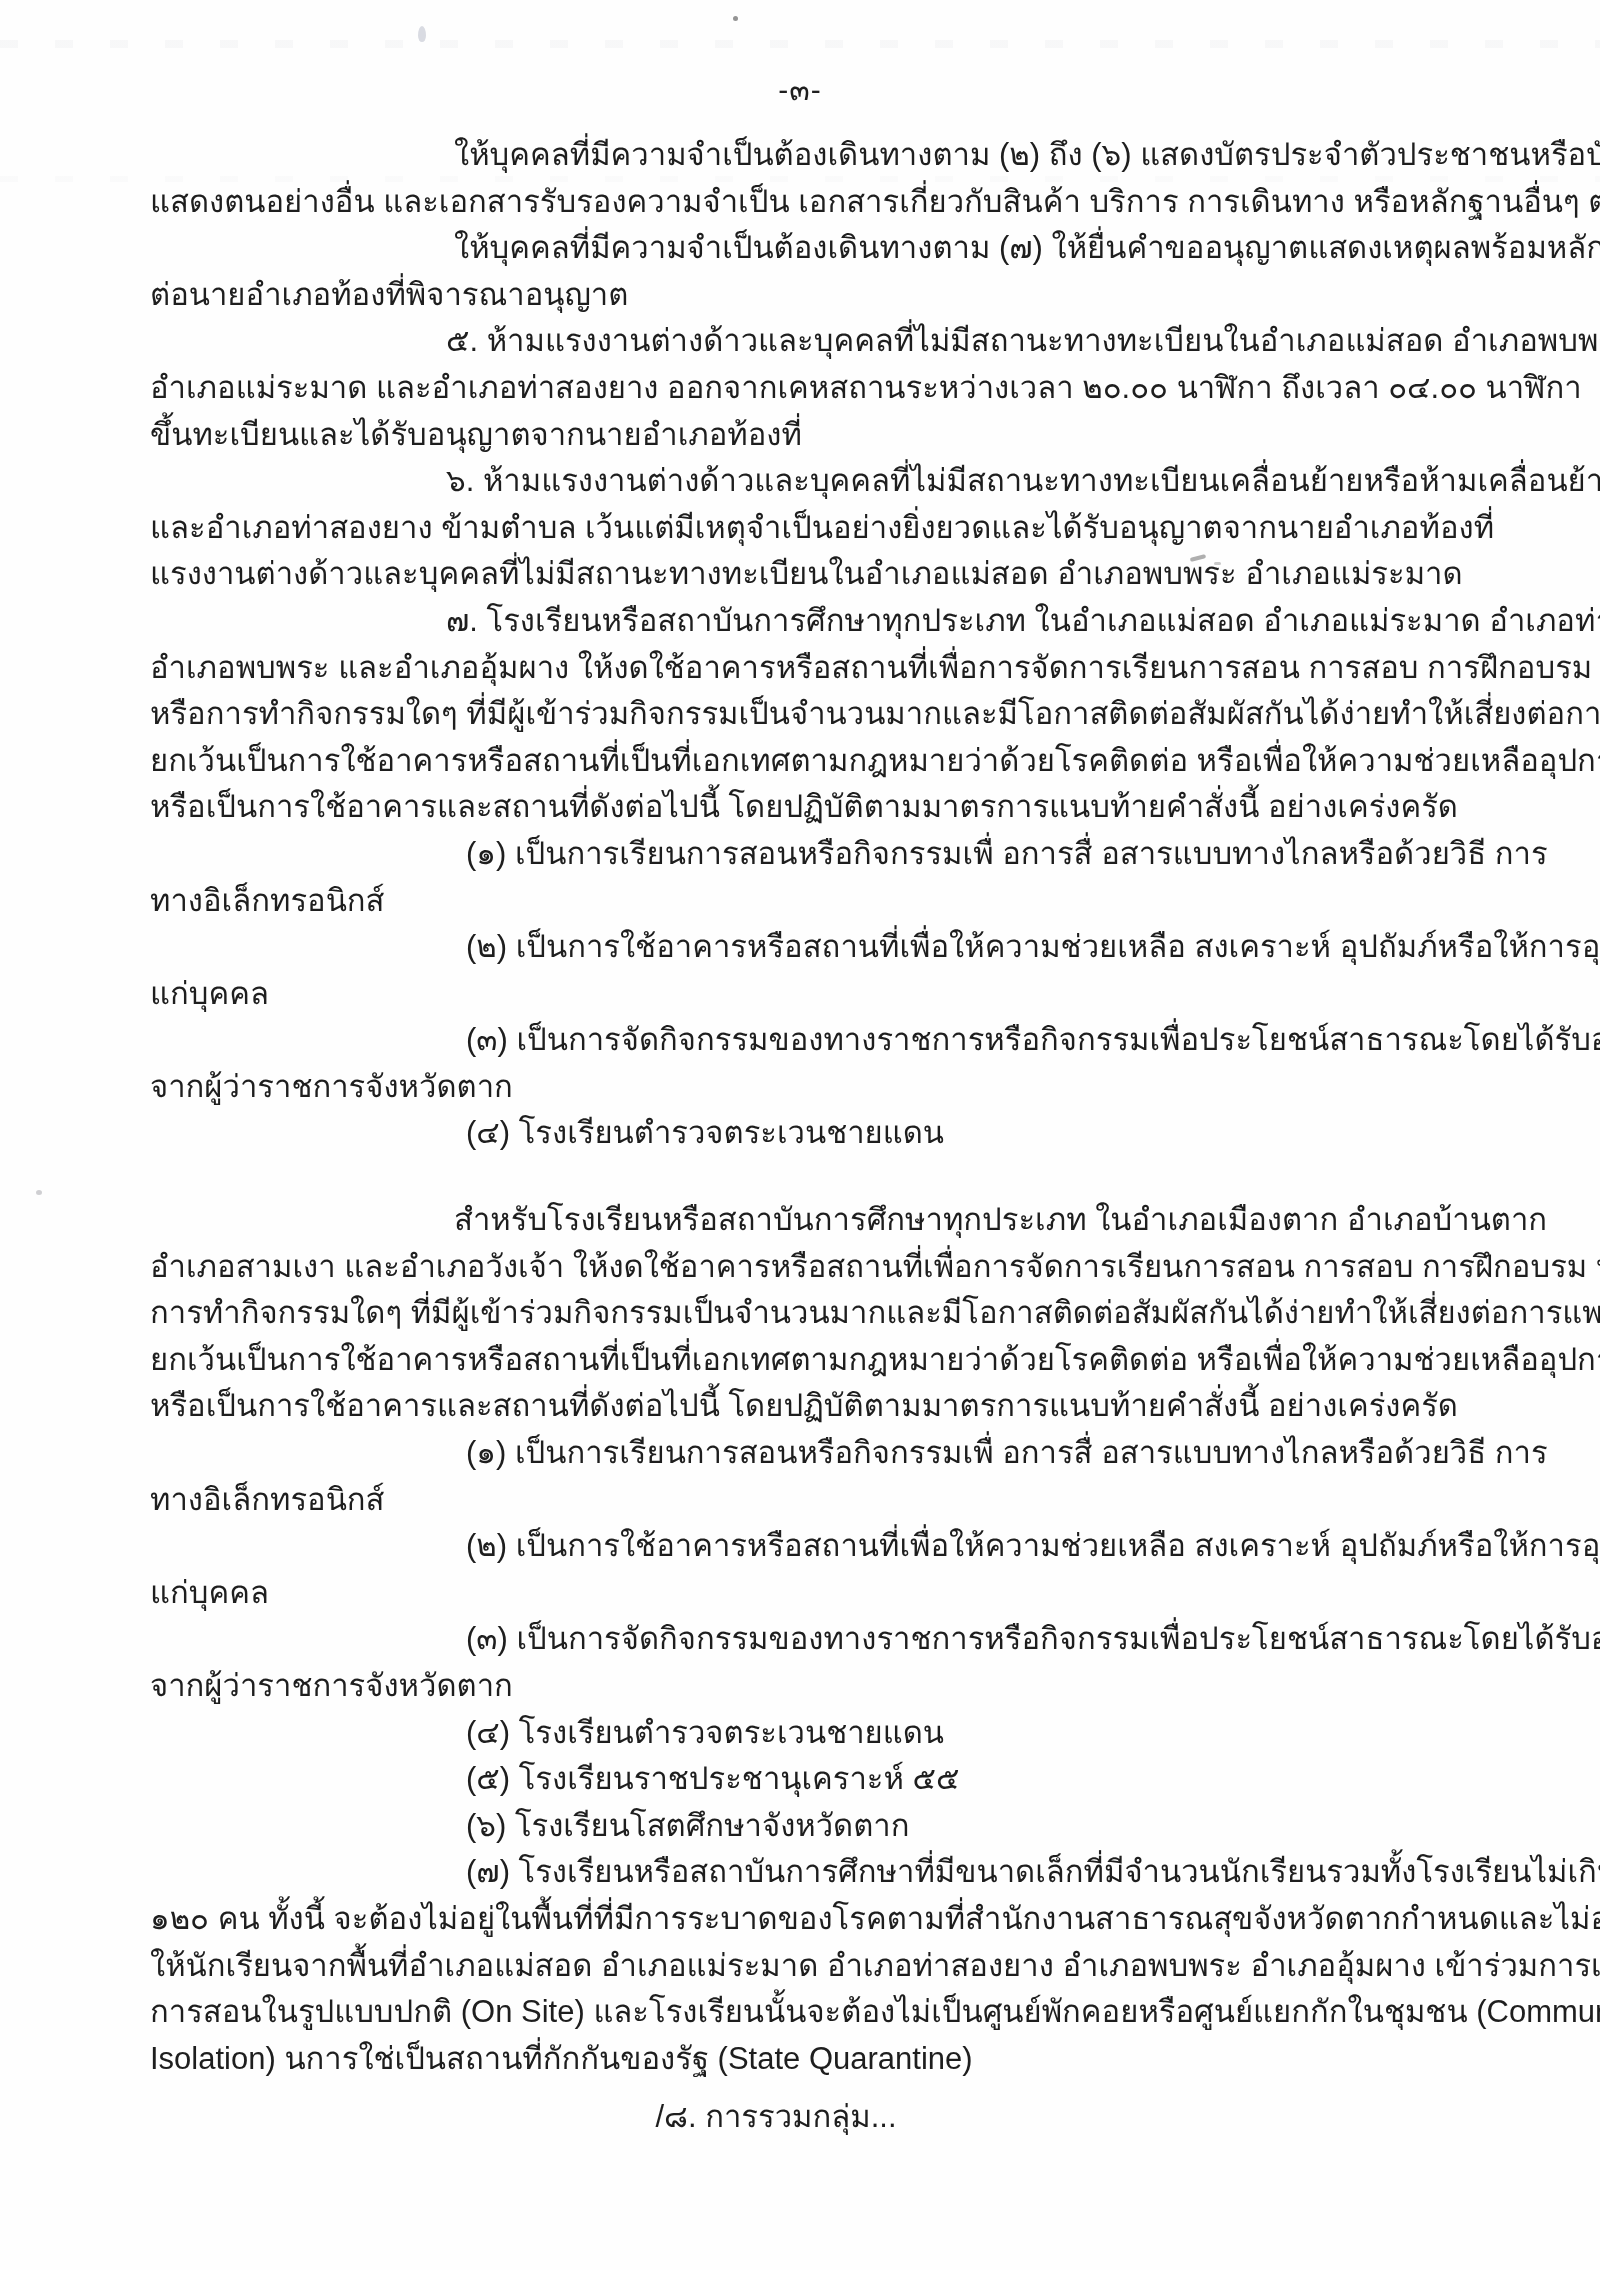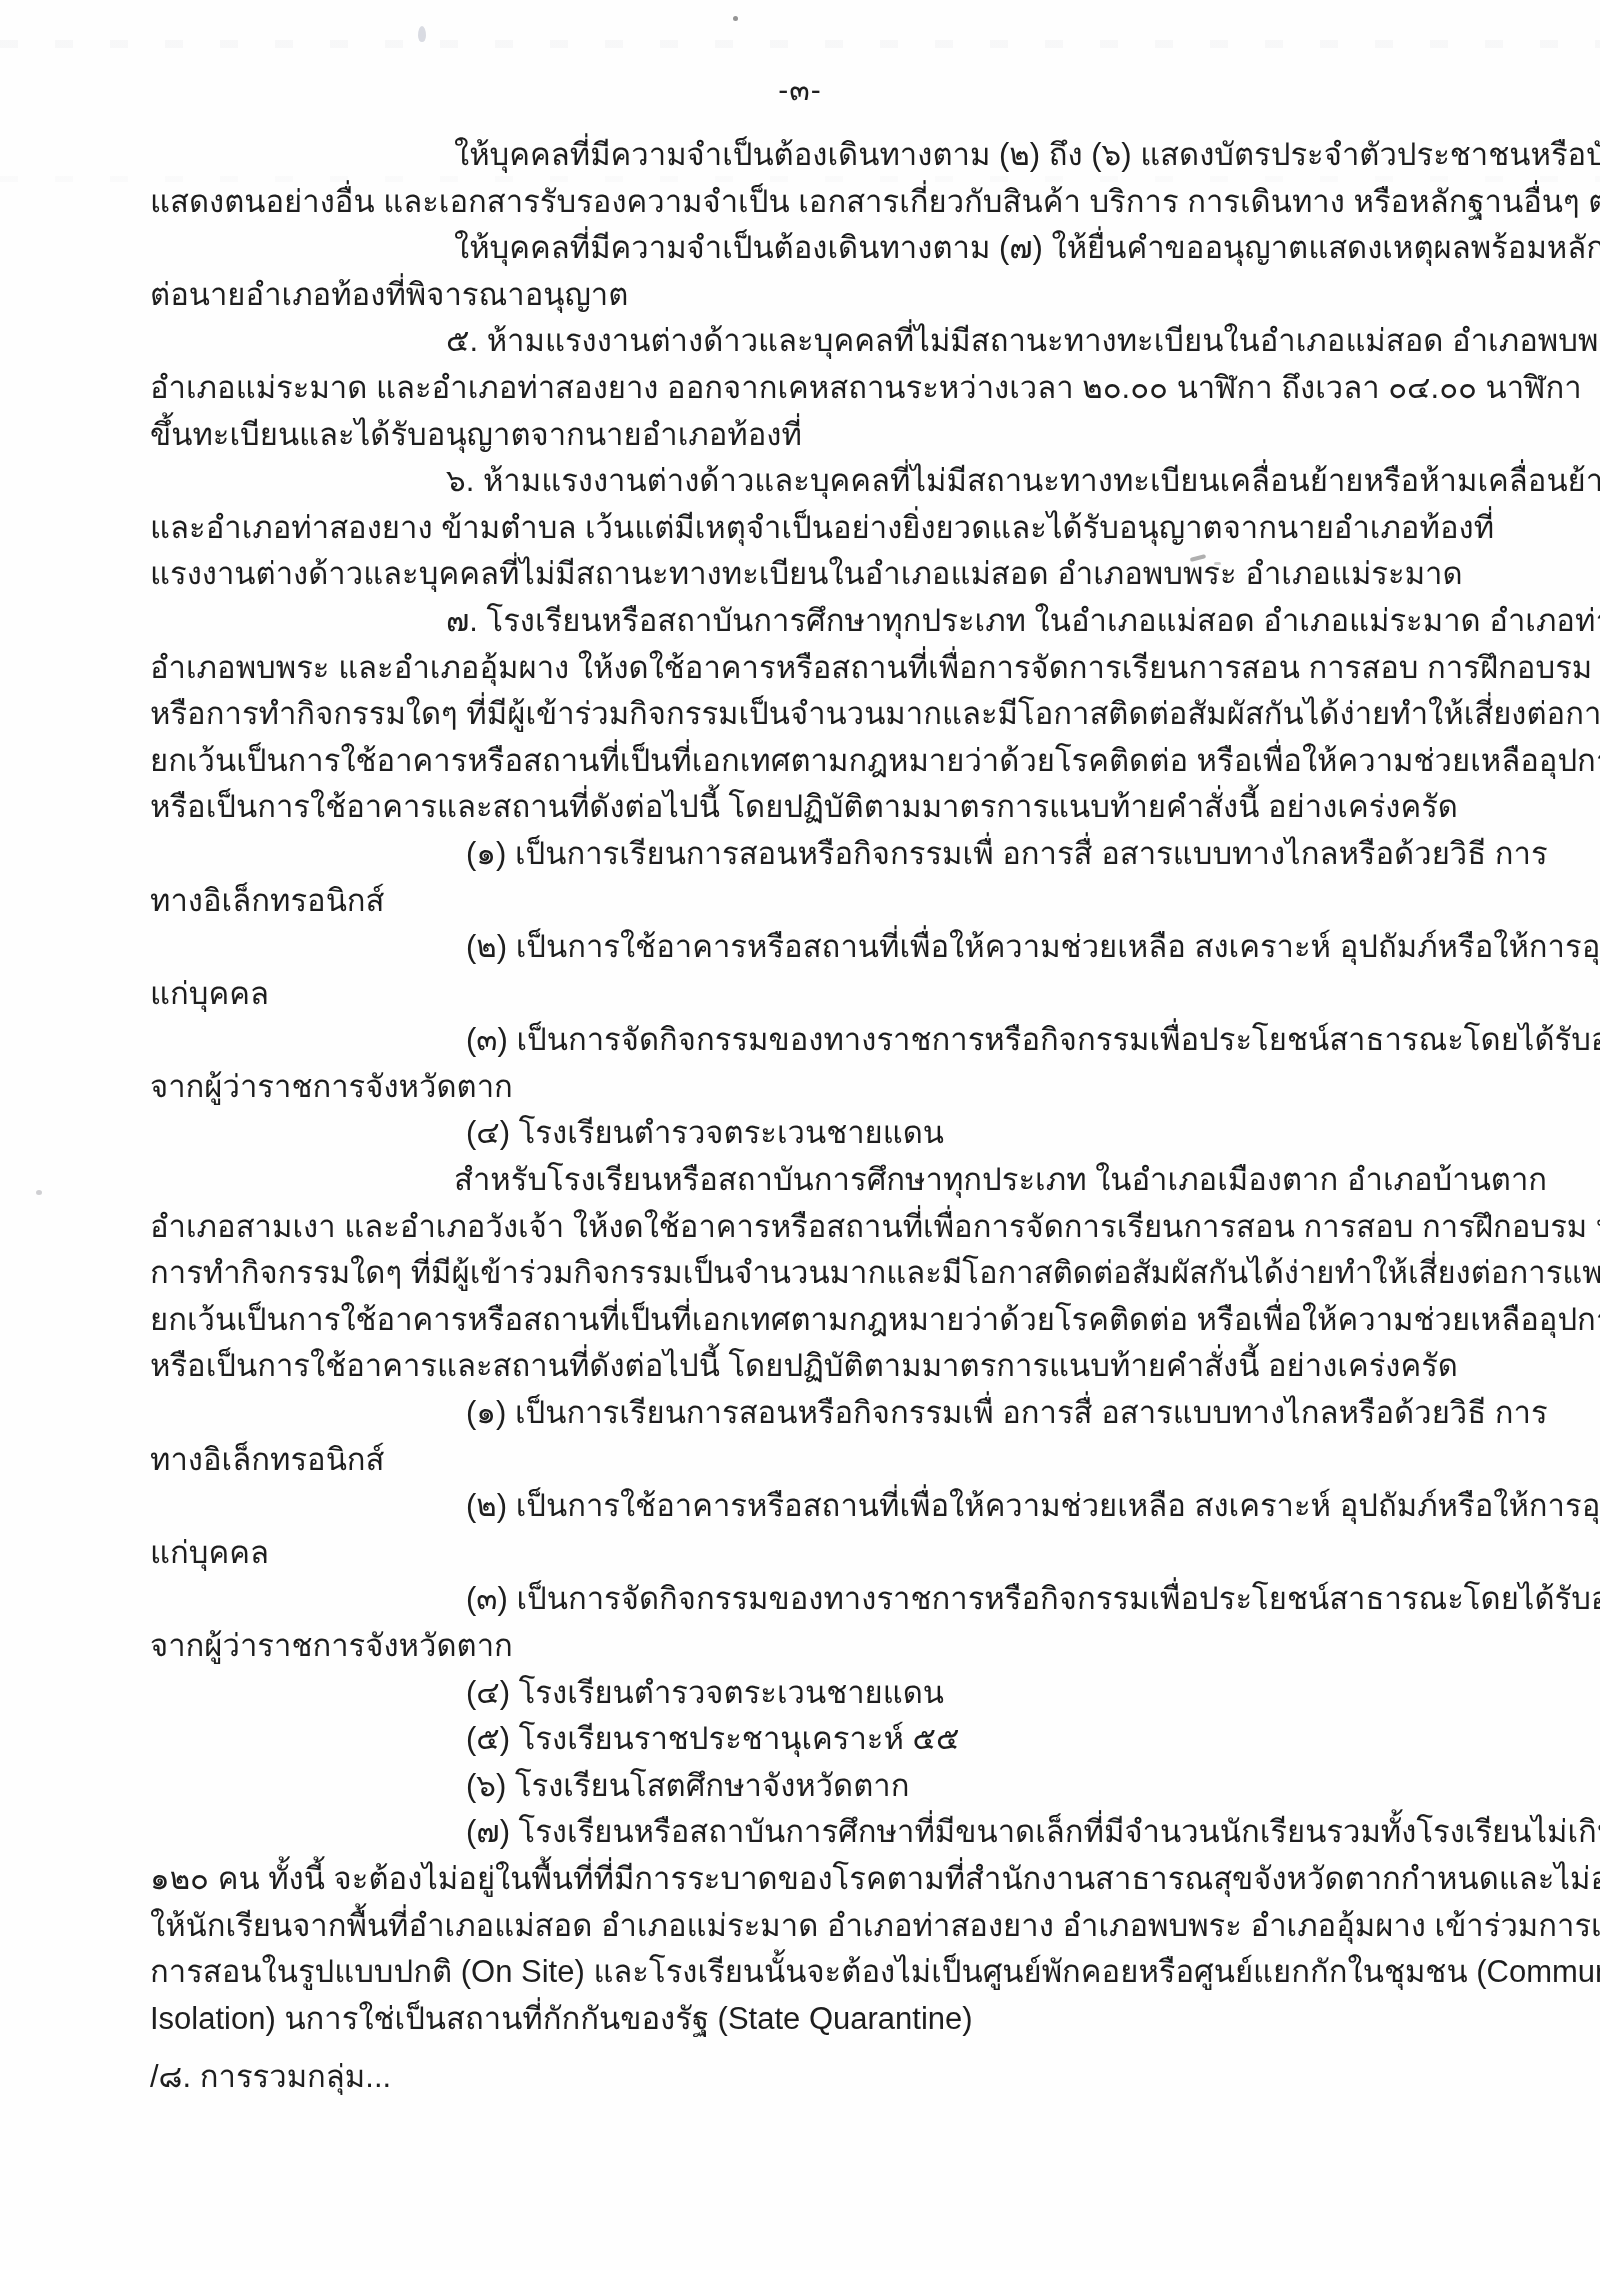--- a/index.html
+++ b/index.html
@@ -44,25 +44,25 @@
   }
   .line {
     font-size: 31px;
     line-height: 46.6px;
     white-space: nowrap;
     height: 46.6px;
   }
   .first-para    { padding-left: 304px; }
   .first-section { padding-left: 296px; }
   .first-item    { padding-left: 316px; }
-  .gap-before    { }
+  .gap-before    { margin-top: 40px; }
   .footer-note {
     font-size: 31px;
     line-height: 46.6px;
-    text-align: left;
+    text-align: center;
     padding-right: 108px;
     margin-top: 12px;
     white-space: nowrap;
   }
   
   .artifact {
     position: absolute;
     pointer-events: none;
   }
   .speck-drop {

